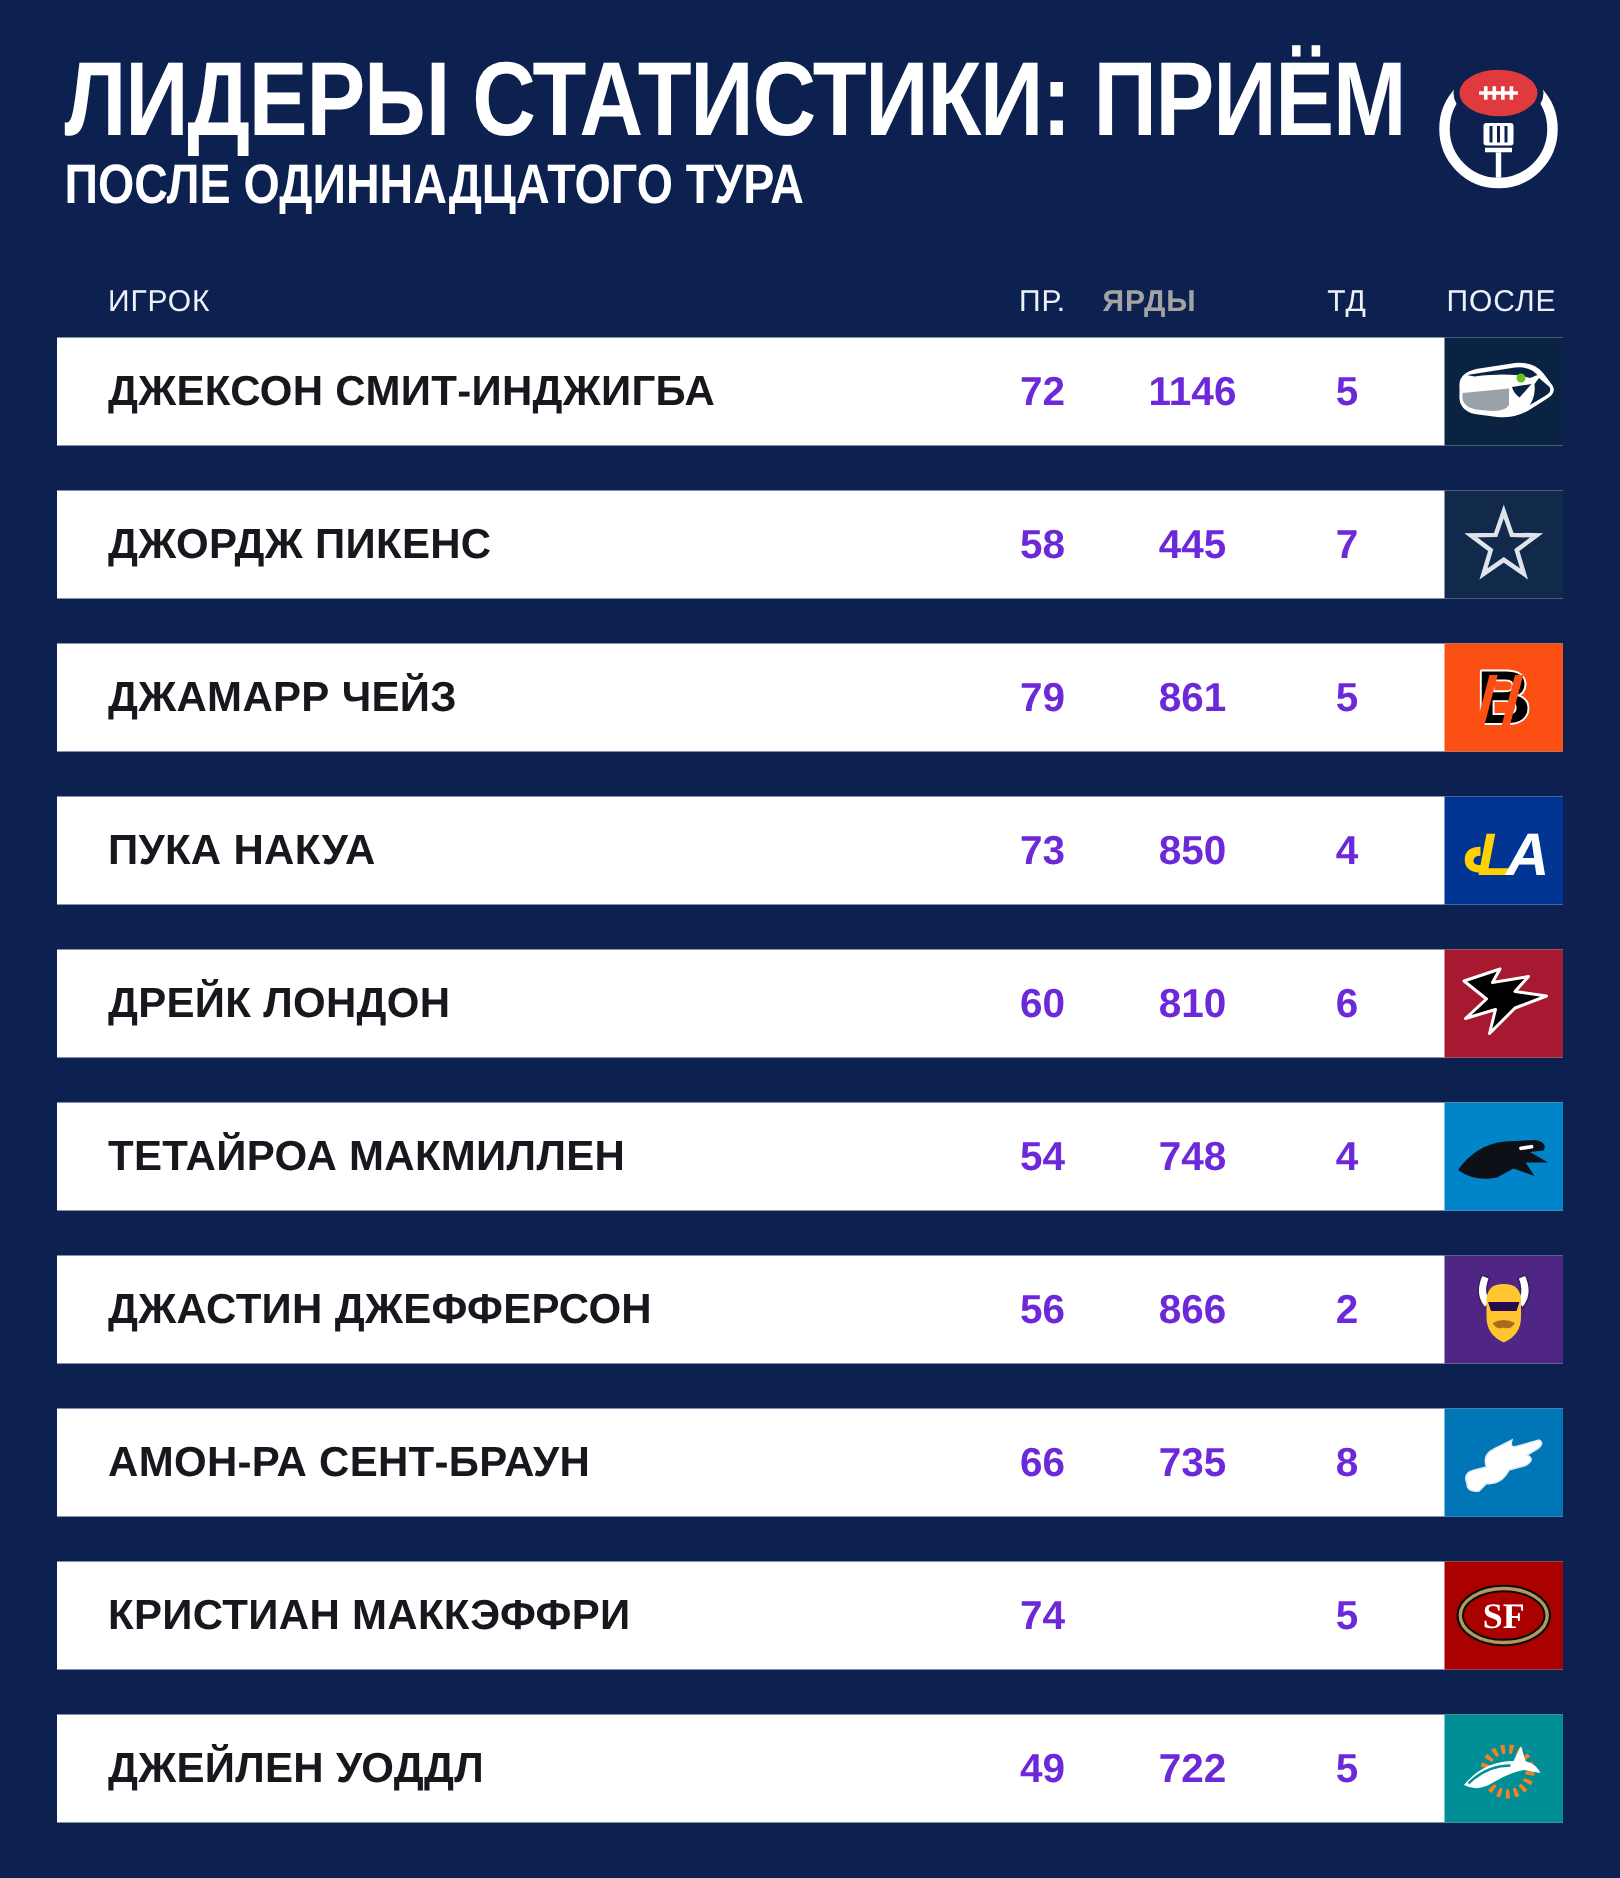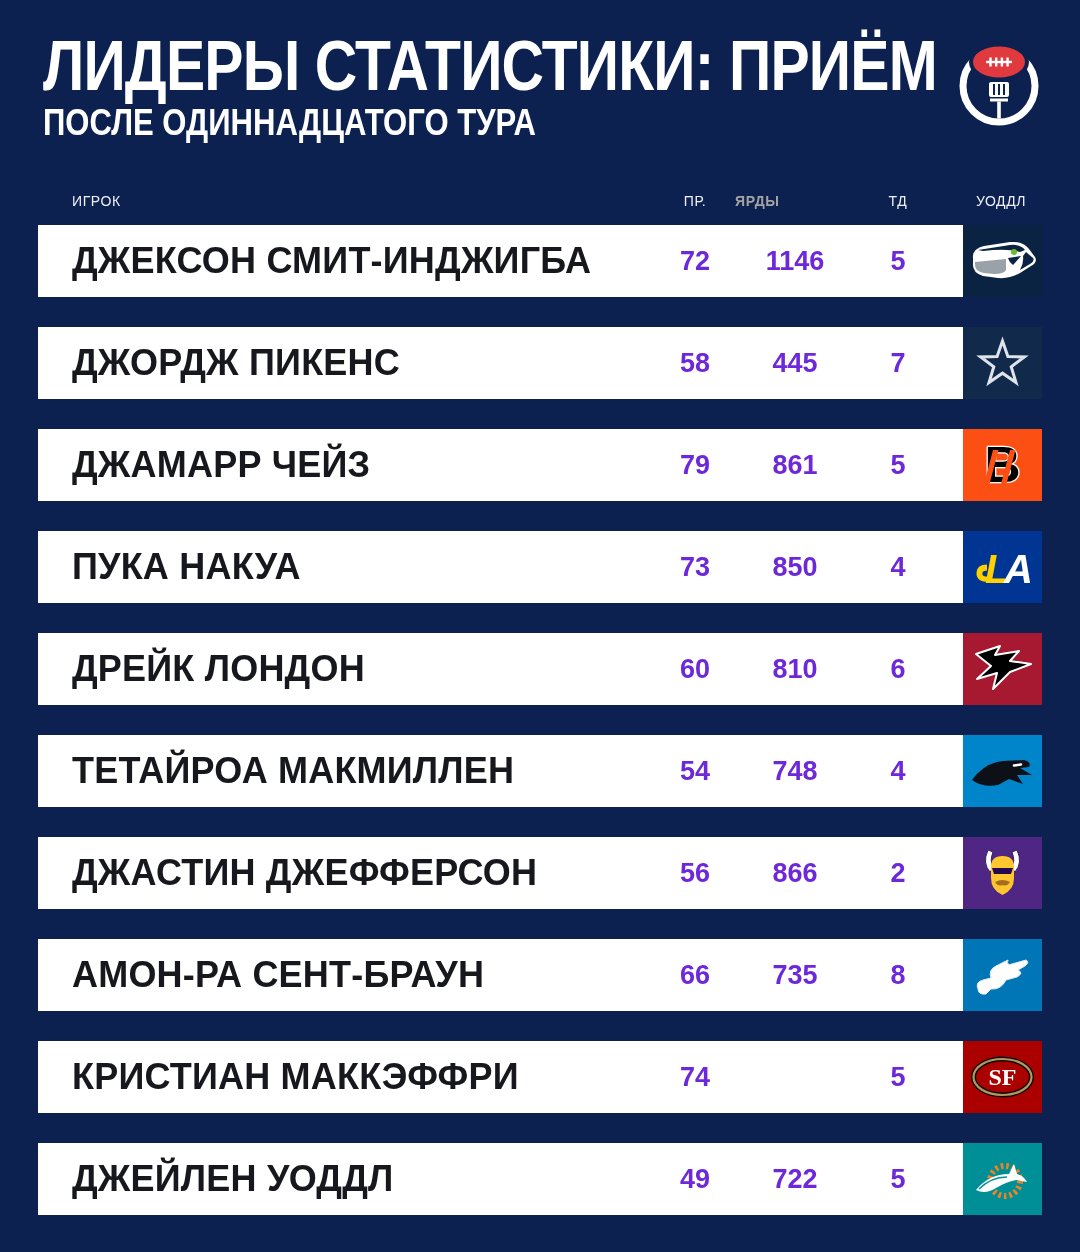--- a/index.html
+++ b/index.html
@@ -17,36 +17,36 @@
   }
   .subtitle {
     position:absolute; left:43px; top:103px;
     color:#ffffff; font-size:37px; font-weight:700; line-height:40px;
     white-space:nowrap;
     transform:scaleX(.84); transform-origin:left top;
   }
   .brand { position:absolute; left:956px; top:36px; width:86px; height:98px; }
   .cols {
     position:absolute; top:192px; left:0; width:1080px; height:18px;
-    color:#eef1f7; font-size:14px; letter-spacing:.6px; font-weight:500;
+    color:#eef1f7; font-size:20px; letter-spacing:.6px; font-weight:500;
   }
   .cols .c { position:absolute; top:0; line-height:18px; }
   .c-player { left:72px; }
   .c-rec    { left:635px; width:120px; text-align:center; }
   .c-yards  { left:735px; width:120px; font-weight:700; color:#a3a3a3; }
   .c-td     { left:838px; width:120px; text-align:center; }
   .c-club   { left:941px; width:120px; text-align:center; }
   .rows { position:absolute; top:225px; left:38px; }
   .row {
     position:relative; width:1004px; height:72px;
     background:#ffffff; margin-bottom:30px;
   }
   .p-name {
     position:absolute; left:34px; top:0; line-height:72px;
-    font-size:36px; font-weight:800; color:#17181d; letter-spacing:.2px;
+    font-size:28px; font-weight:800; color:#17181d; letter-spacing:.2px;
     white-space:nowrap;
   }
   .stat {
     position:absolute; top:0; width:120px; line-height:72px;
     font-size:27px; font-weight:800; color:#6d28d9; text-align:center;
   }
   .s-rec   { left:597px; }
   .s-yards { left:697px; }
   .s-td    { left:800px; }
   .club {
@@ -72,21 +72,21 @@
     <rect x="34" y="62.5" width="18" height="3" fill="#ffffff"></rect>
     <rect x="41.2" y="65.5" width="3.6" height="17" fill="#ffffff"></rect>
   </svg>
 </div>
 
 <div class="cols">
   <span class="c c-player">ИГРОК</span>
   <span class="c c-rec">ПР.</span>
   <span class="c c-yards">ЯРДЫ</span>
   <span class="c c-td">ТД</span>
-  <span class="c c-club">УОДДЛ</span>
+  <span class="c c-club">ПОСЛЕ</span>
 </div>
 
 <div class="rows">
 
   <div class="row">
     <span class="p-name">ДЖЕКСОН СМИТ-ИНДЖИГБА</span>
     <span class="stat s-rec">72</span>
     <span class="stat s-yards">1146</span>
     <span class="stat s-td">5</span>
     <span class="club" style="background-color: rgb(10, 35, 66);">

